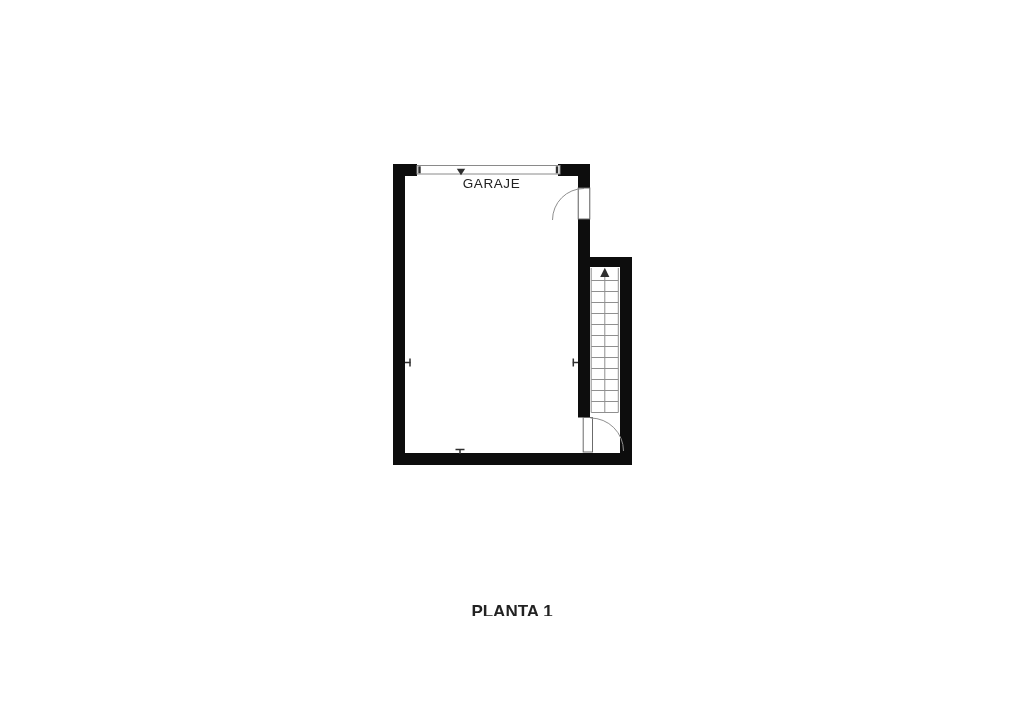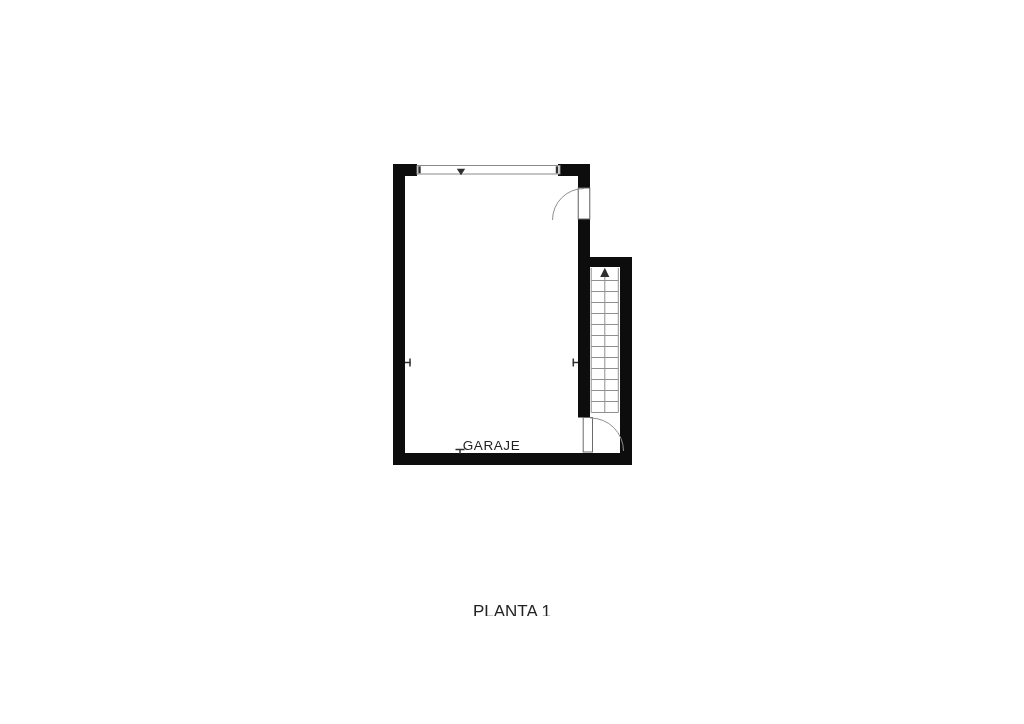--- a/index.html
+++ b/index.html
@@ -24,21 +24,21 @@
     left: 0;
     top: 0;
   }
   .room-label-box {
     position: absolute;
     left: 405px;
     top: 176px;
     width: 173px;
     height: 277px;
     display: flex;
-    align-items: flex-end;
+    align-items: flex-start;
     justify-content: center;
     pointer-events: none;
   }
   .room-label-box span {
     font-size: 13.5px;
     letter-spacing: 0.6px;
     color: var(--text-color, #222222);
   }
   .floor-label-box {
     position: absolute;
@@ -47,21 +47,21 @@
     width: 200px;
     height: 13px;           
     overflow: hidden;
     text-align: center;
     pointer-events: none;
   }
   .floor-label-box span {
     display: block;
     font-size: 17px;
     line-height: 17px;
-    font-weight: normal;
+    font-weight: bold;
     color: var(--text-color, #222222);
   }
   svg .thinline { stroke: var(--line-color, #8f8f8f); stroke-width: 1; fill: none; }
   svg .leaf     { stroke: #6b6b6b; stroke-width: 1; fill: #ffffff; }
   svg .cut      { fill: #ffffff; stroke: none; }
   svg .marker   { fill: var(--marker-color, #2f2f2f); stroke: none; }
   svg .tick     { stroke: var(--marker-color, #2f2f2f); stroke-width: 1.5; fill: none; }
 </style>
 </head>
 <body>

